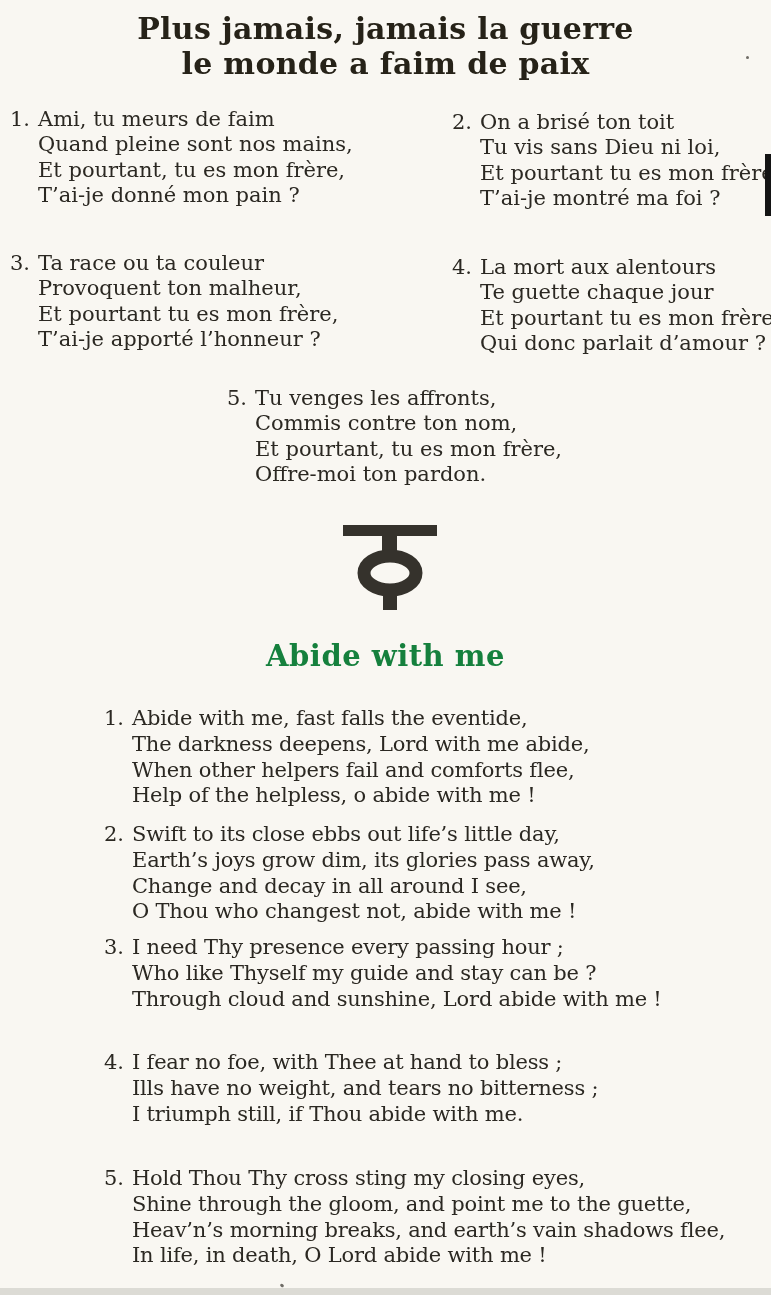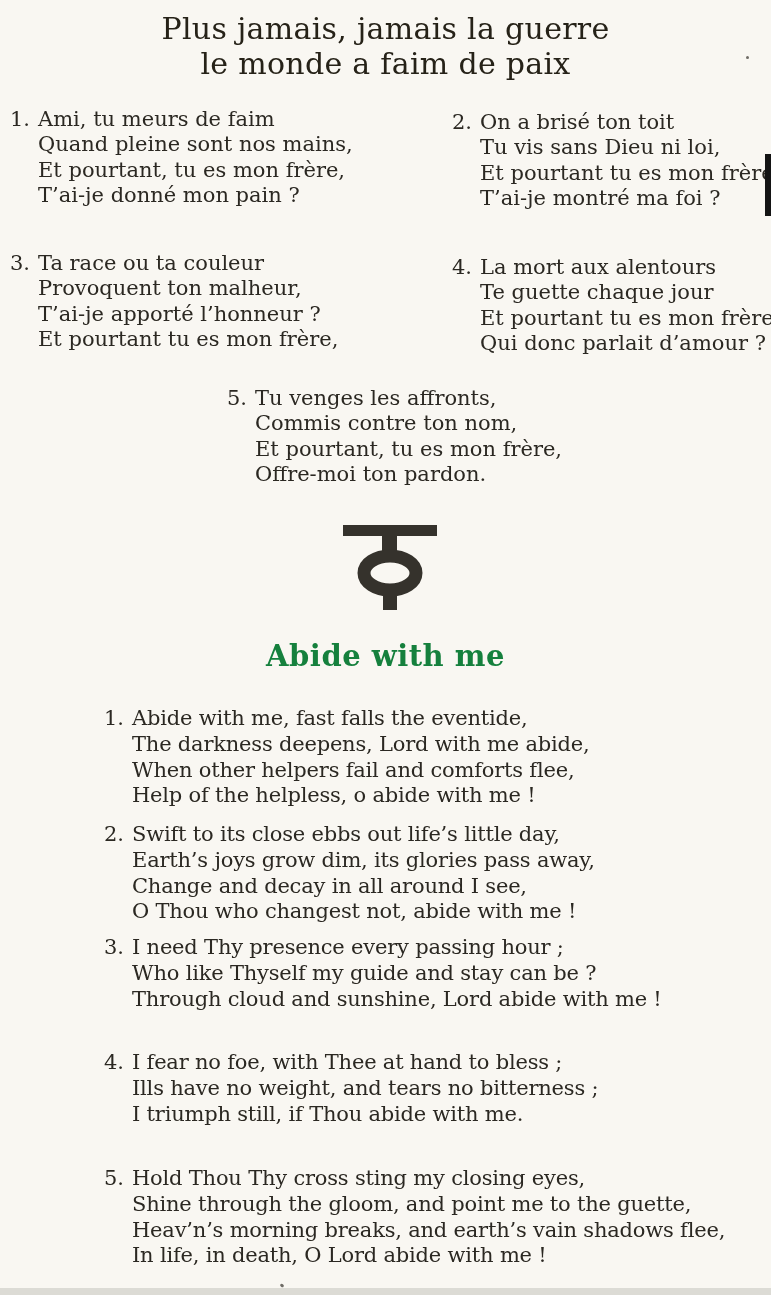--- a/index.html
+++ b/index.html
@@ -11,21 +11,21 @@
     background: #f9f7f2;
     font-family: "DejaVu Serif", serif;
     color: #2b2822;
     overflow: hidden;
   }
   .main-title {
     position: absolute;
     top: 11px; left: 0; width: 100%;
     text-align: center;
     font-size: 30px;
-    font-weight: 400;
+    font-weight: 700;
     line-height: 35px;
     letter-spacing: 0.3px;
     color: #262218;
   }
   .verse {
     position: absolute;
     display: flex;
     align-items: flex-start;
     font-size: 21px;
     line-height: 25.4px;
@@ -95,22 +95,22 @@
       <div>Et pourtant tu es mon frère</div>
       <div>T’ai-je montré ma foi ?</div>
     </div>
   </div>
 
   <div class="verse" style="left:10px; top:251px;">
     <span class="num">3.</span>
     <div>
       <div>Ta race ou ta couleur</div>
       <div>Provoquent ton malheur,</div>
+      <div>Et pourtant tu es mon frère,</div>
       <div>T’ai-je apporté l’honneur ?</div>
-      <div>Et pourtant tu es mon frère,</div>
     </div>
   </div>
 
   <div class="verse" style="left:452px; top:255px;">
     <span class="num">4.</span>
     <div>
       <div>La mort aux alentours</div>
       <div>Te guette chaque jour</div>
       <div>Et pourtant tu es mon frère</div>
       <div>Qui donc parlait d’amour ?</div>

